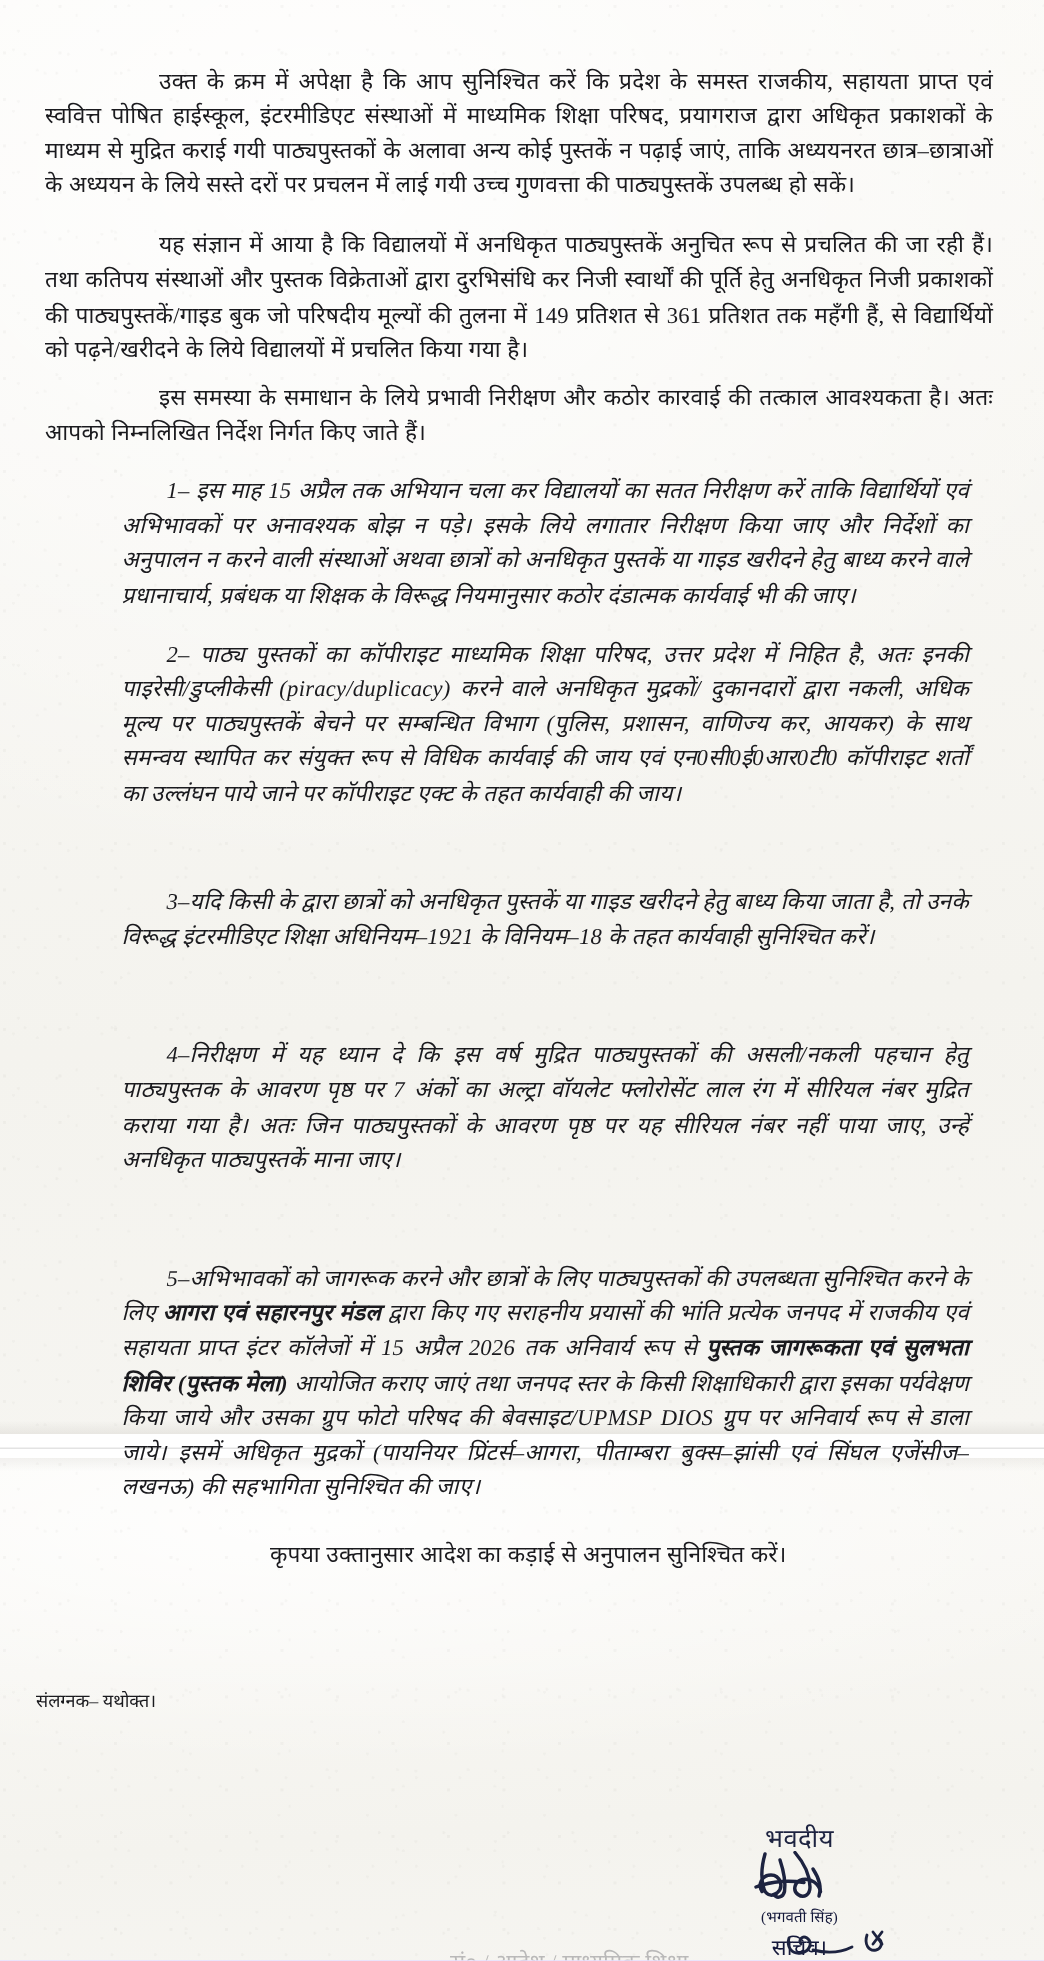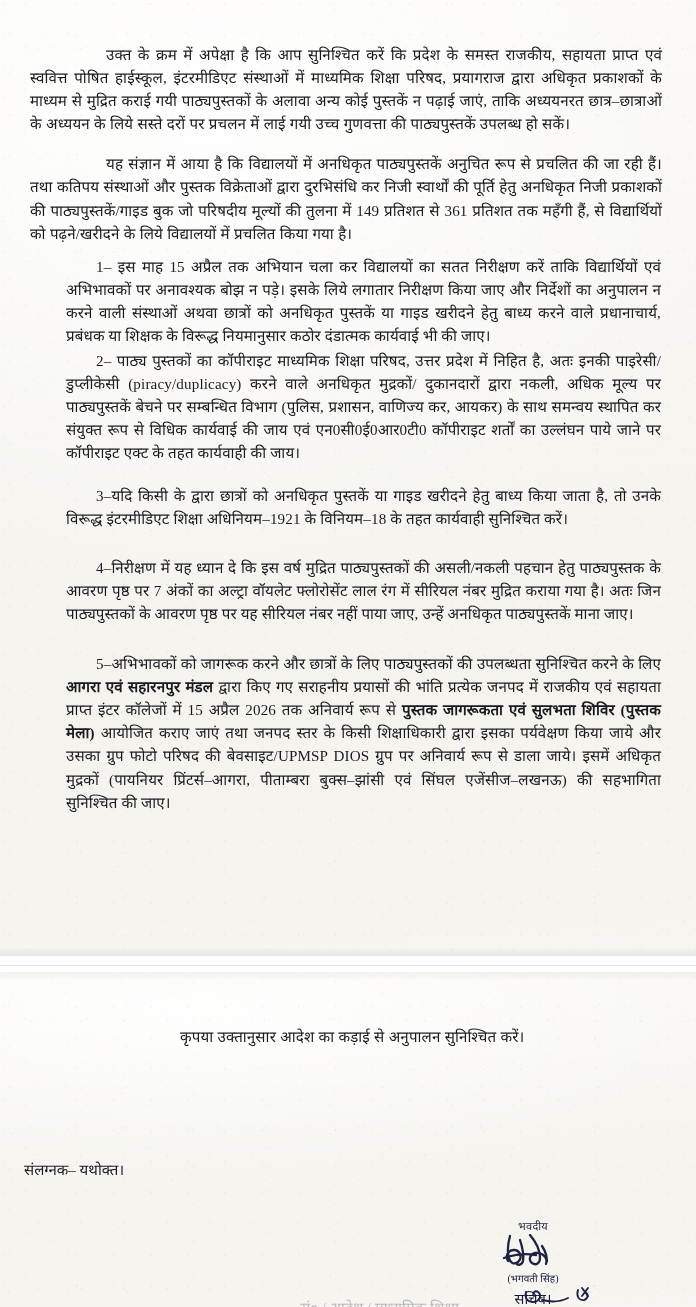--- a/index.html
+++ b/index.html
@@ -96,54 +96,55 @@
 
   .indent-first { text-indent: 76px; }
   .indent-center-first { text-indent: 150px; }
 
   .gap-sm { height: 9px; }
   .gap-md { height: 17px; }
   .gap-lg { height: 24px; }
 
   
   .item {
-    margin: 1px;
+    margin: 16px;
     padding-left: 35px;
     text-indent: 30px;
     font-size: 15.1px;
     line-height: 23.2px;
     text-align: justify;
     letter-spacing: .01em;
     color: #1a1a1e;
+    font-style: italic;
   }
 
   b, strong { font-weight: 700; }
 
   
   .enclosure {
     position: absolute;
     left: 24px;
-    top: 1159px;
-    font-size: 15px;
+    top: 1123px;
+    font-size: 12px;
     line-height: 22px;
     color: #1a1a1e;
   }
 
   .sign-block {
     position: absolute;
     right: 68px;
     top: 1216px;
     width: 190px;
     text-align: center;
     font-size: 14.6px;
     line-height: 20px;
     color: #1d2340;
   }
   .sign-yours {
-    font-size: 11px;
+    font-size: 17px;
     color: #1d2340;
     margin-bottom: 1px;
     letter-spacing: .02em;
     text-align: center;
   }
   .signature-mark {
     position: relative;
     height: 34px;
     margin: -3px 0 1px 0;
   }
@@ -194,20 +195,21 @@
   <div class="doc-body body-1">
 
     <p class="para indent-first">उक्त के क्रम में अपेक्षा है कि आप सुनिश्चित करें कि प्रदेश के समस्त राजकीय, सहायता प्राप्त एवं स्ववित्त पोषित हाईस्कूल, इंटरमीडिएट संस्थाओं में माध्यमिक शिक्षा परिषद, प्रयागराज द्वारा अधिकृत प्रकाशकों के माध्यम से मुद्रित कराई गयी पाठ्यपुस्तकों के अलावा अन्य कोई पुस्तकें न पढ़ाई जाएं, ताकि अध्ययनरत छात्र–छात्राओं के अध्ययन के लिये सस्ते दरों पर प्रचलन में लाई गयी उच्च गुणवत्ता की पाठ्यपुस्तकें उपलब्ध हो सकें।</p>
 
     <div class="gap-md"></div>
 
     <p class="para indent-first">यह संज्ञान में आया है कि विद्यालयों में अनधिकृत पाठ्यपुस्तकें अनुचित रूप से प्रचलित की जा रही हैं। तथा कतिपय संस्थाओं और पुस्तक विक्रेताओं द्वारा दुरभिसंधि कर निजी स्वार्थों की पूर्ति हेतु अनधिकृत निजी प्रकाशकों की पाठ्यपुस्तकें/गाइड बुक  जो परिषदीय मूल्यों की तुलना में 149 प्रतिशत से 361 प्रतिशत तक महँगी हैं, से विद्यार्थियों को पढ़ने/खरीदने के लिये विद्यालयों में प्रचलित किया गया है।</p>
 
     <div class="gap-sm"></div>
 
+    <p class="para indent-first">इस समस्या के समाधान के लिये प्रभावी निरीक्षण और कठोर कारवाई की तत्काल आवश्यकता है। अतः आपको निम्नलिखित निर्देश निर्गत किए जाते हैं।</p>
 
     <p class="item">1–  इस माह 15 अप्रैल  तक  अभियान चला कर  विद्यालयों का सतत निरीक्षण करें ताकि  विद्यार्थियों एवं अभिभावकों पर अनावश्यक बोझ न पड़े। इसके लिये लगातार निरीक्षण किया  जाए और निर्देशों का अनुपालन न करने वाली संस्थाओं अथवा छात्रों को अनधिकृत पुस्तकें या गाइड खरीदने हेतु बाध्य करने वाले प्रधानाचार्य, प्रबंधक या शिक्षक के विरूद्ध नियमानुसार   कठोर दंडात्मक कार्यवाई भी की जाए।</p>
 
     <p class="item">2– पाठ्य पुस्तकों का कॉपीराइट माध्यमिक शिक्षा परिषद, उत्तर प्रदेश में निहित है, अतः इनकी  पाइरेसी/डुप्लीकेसी  (piracy/duplicacy)  करने  वाले  अनधिकृत  मुद्रकों/ दुकानदारों द्वारा नकली, अधिक मूल्य पर पाठ्यपुस्तकें बेचने पर सम्बन्धित विभाग (पुलिस, प्रशासन, वाणिज्य कर, आयकर) के साथ समन्वय स्थापित कर संयुक्त रूप से विधिक कार्यवाई की जाय एवं एन0सी0ई0आर0टी0 कॉपीराइट शर्तों का उल्लंघन पाये जाने  पर कॉपीराइट एक्ट के तहत कार्यवाही की जाय।</p>
 
     <div class="gap-md"></div>
 
     <p class="item">3–यदि किसी के द्वारा छात्रों को अनधिकृत पुस्तकें या गाइड खरीदने हेतु बाध्य किया जाता है, तो  उनके विरूद्ध इंटरमीडिएट शिक्षा अधिनियम–1921 के विनियम–18 के तहत कार्यवाही सुनिश्चित करें।</p>
 
     <div class="gap-lg"></div>

